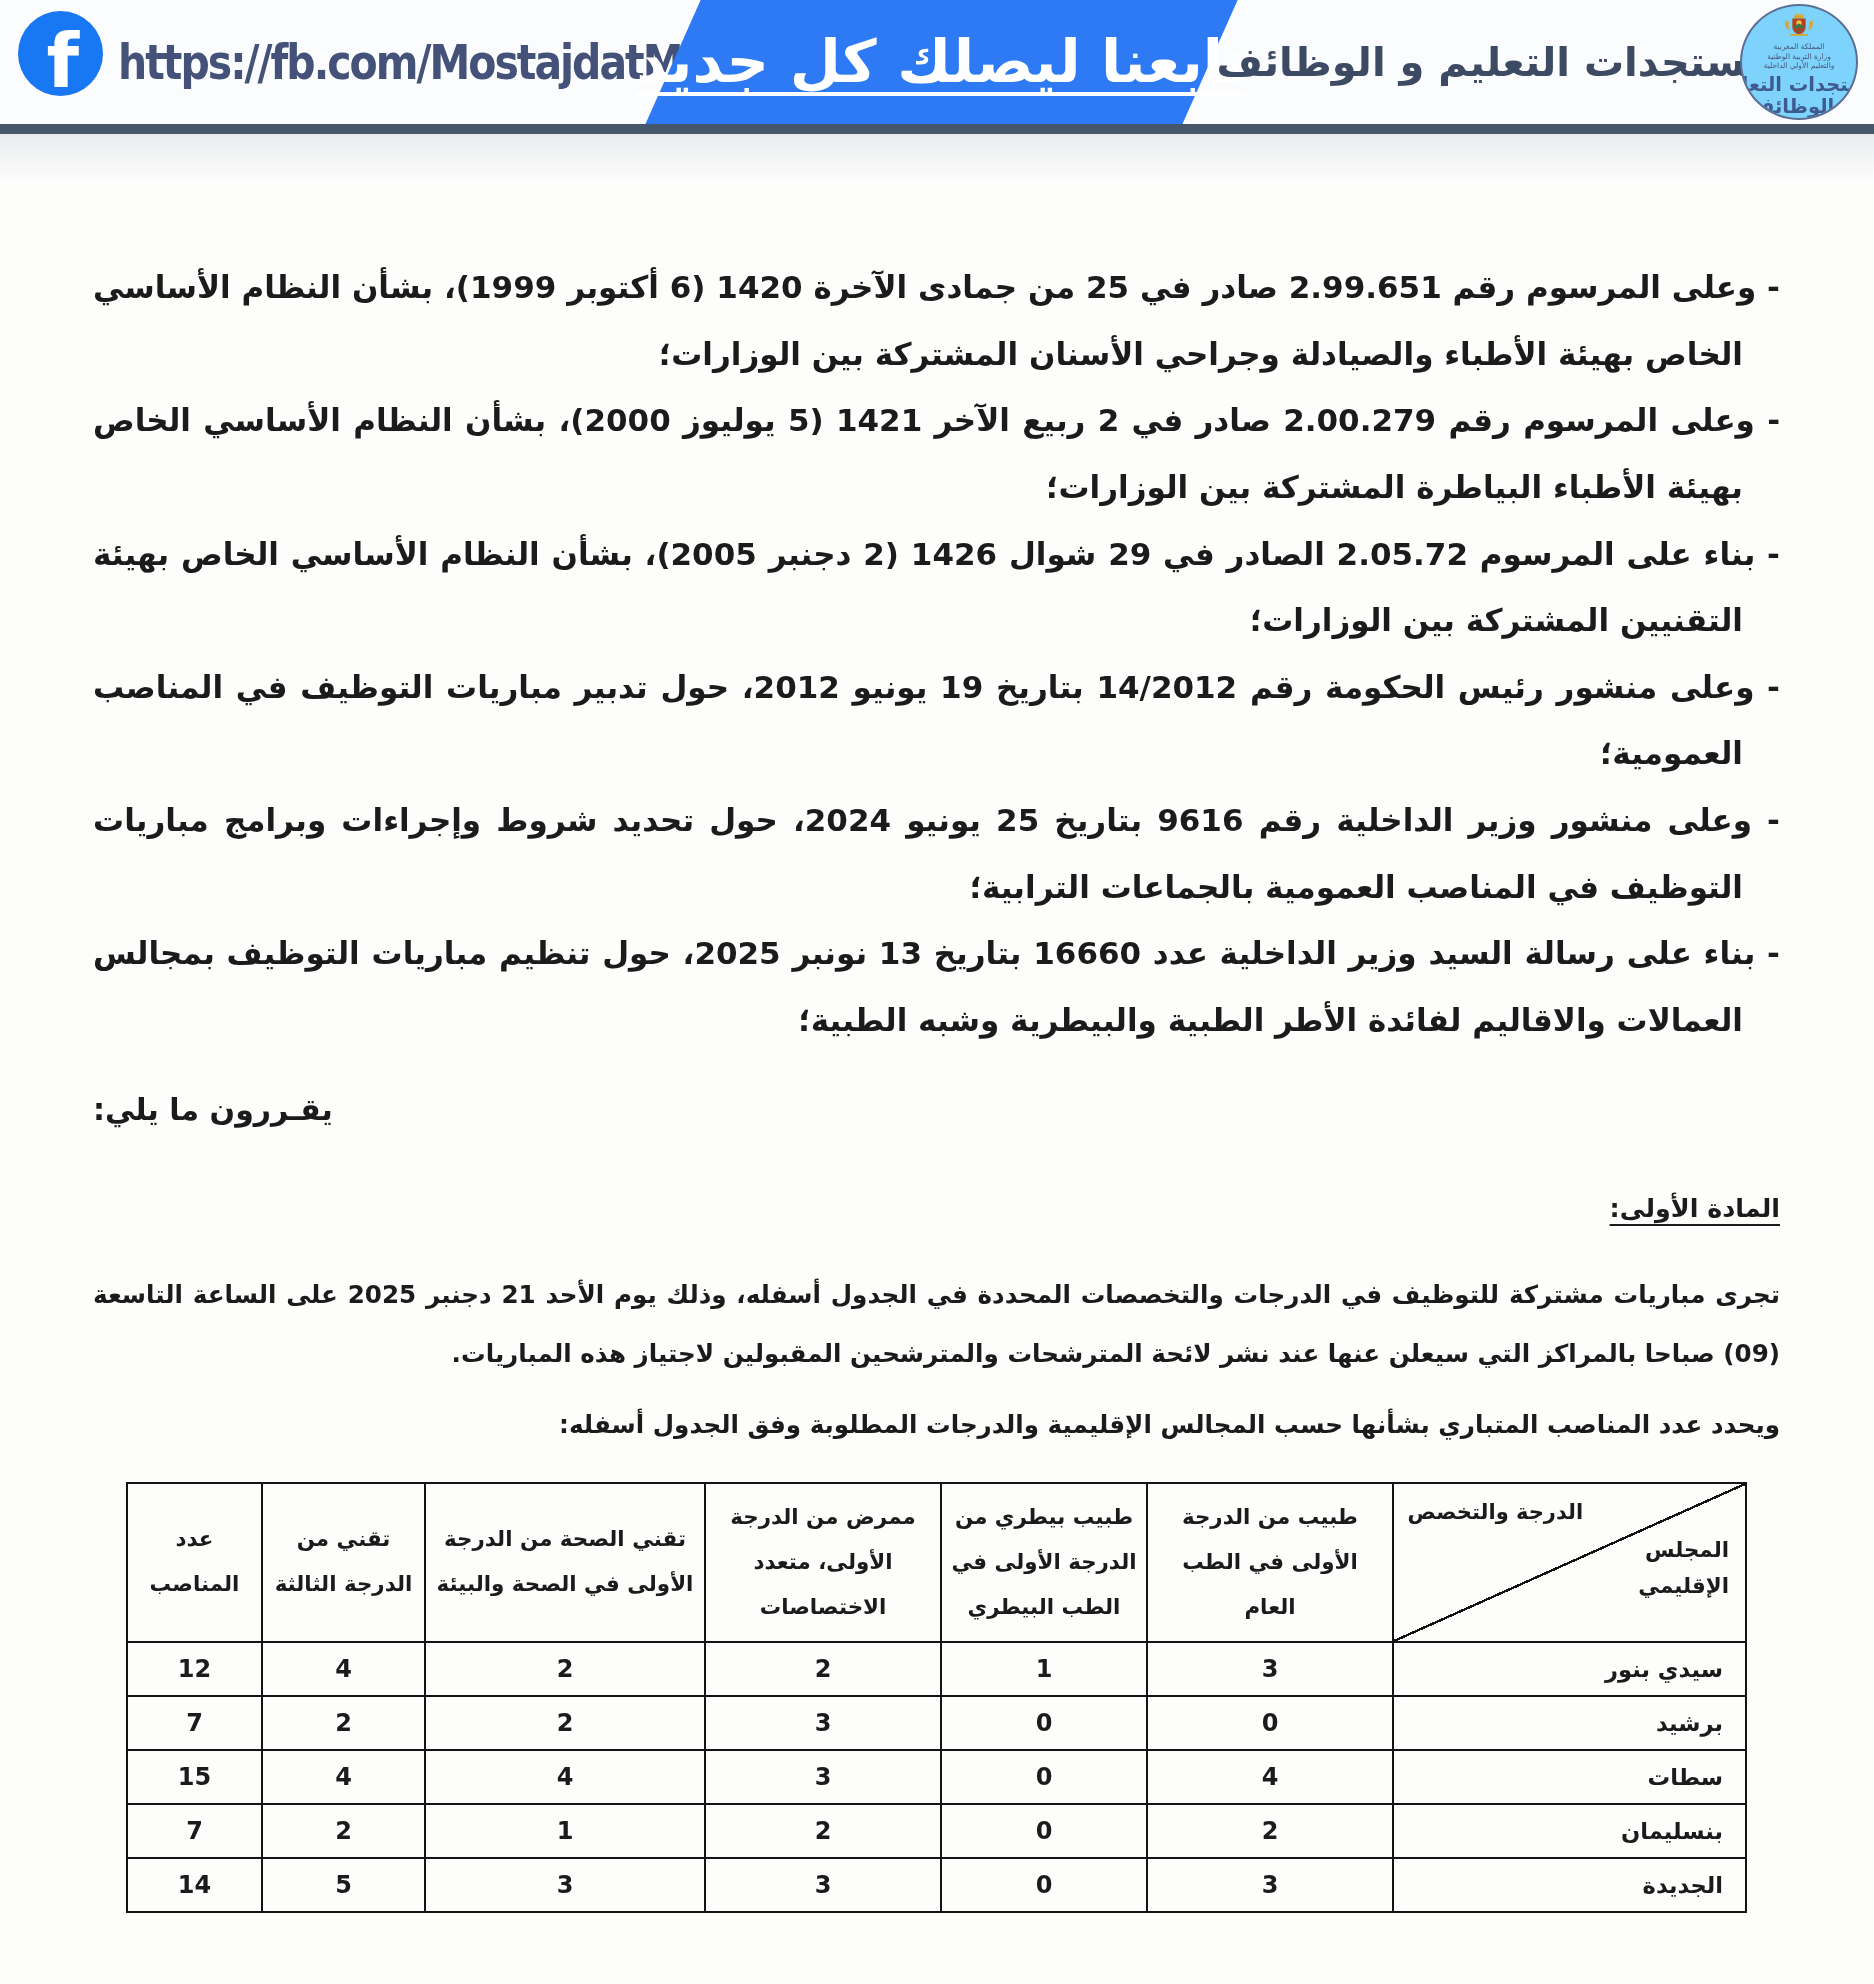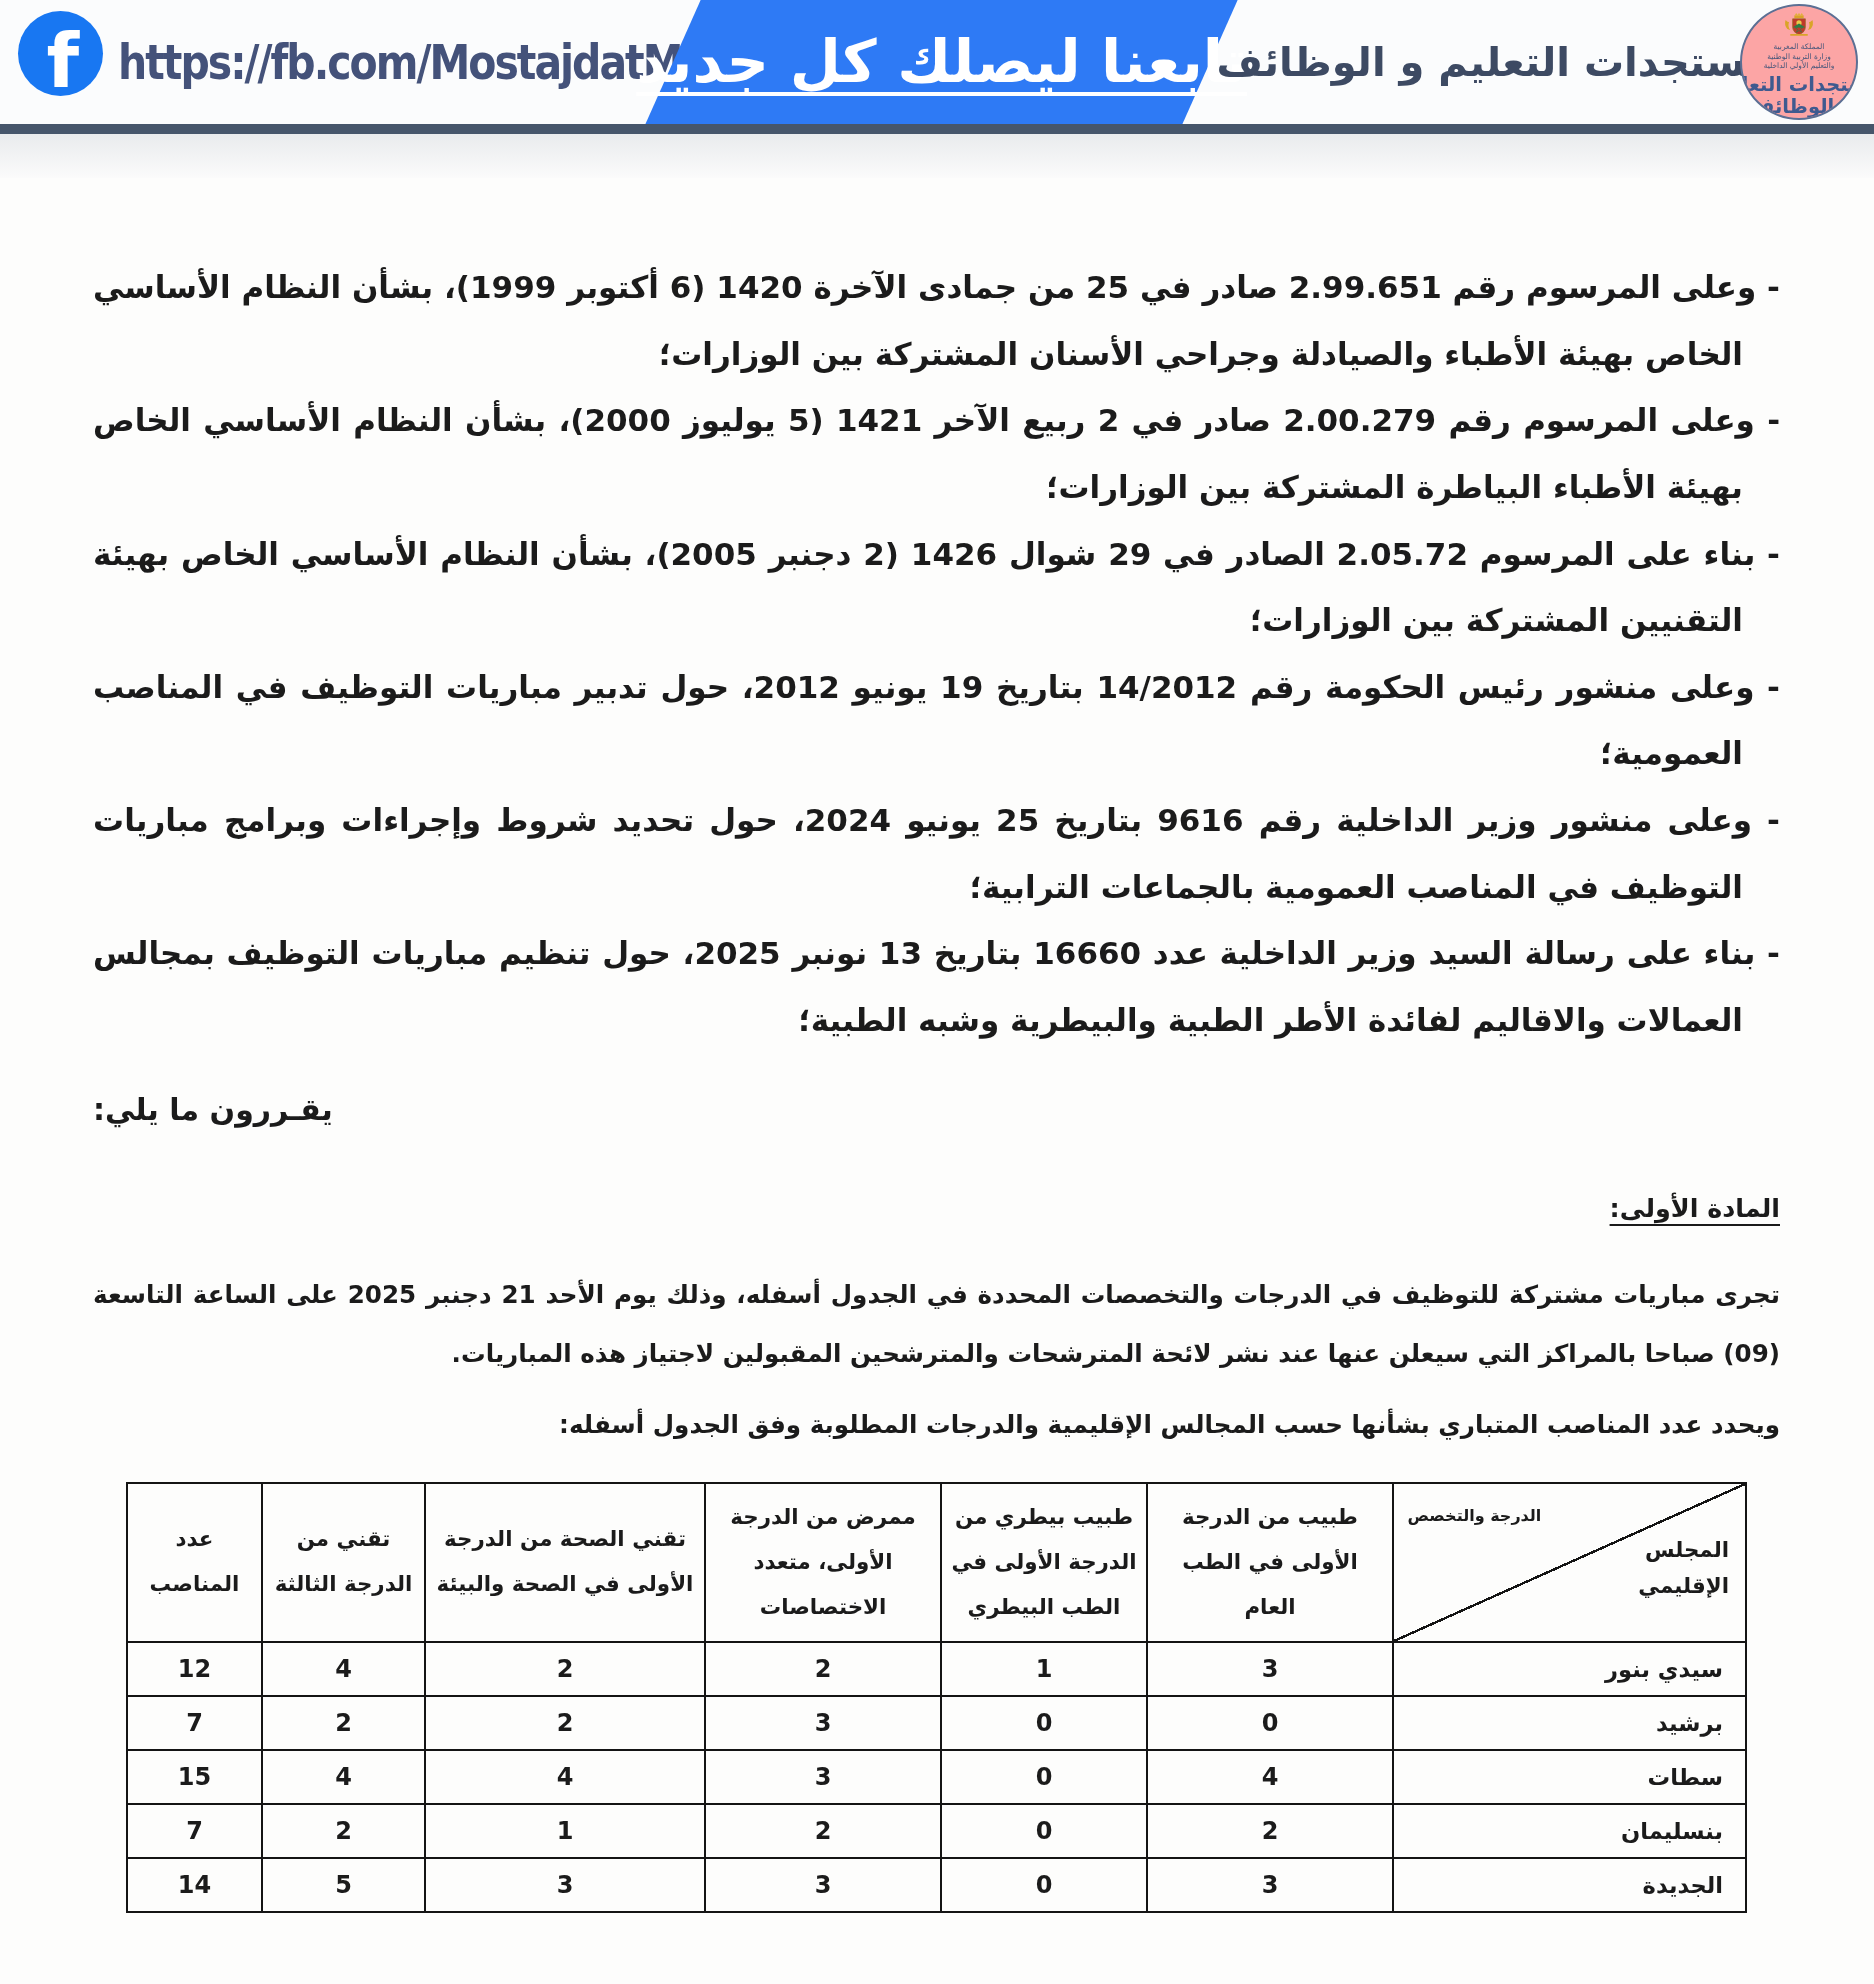--- a/index.html
+++ b/index.html
@@ -43,21 +43,21 @@
     color:#ffffff; font-weight:700; font-size:59px; white-space:nowrap;
     text-decoration:underline; text-decoration-thickness:3.6px; text-underline-offset:10.3px;
   }
   .page-name {
     position:absolute; left:1251px; top:0; width:488px; height:124px;
     display:flex; align-items:center; justify-content:center; direction:rtl;
     color:#3d4a63; font-weight:700; font-size:40px; white-space:nowrap;
   }
   .logo-circle {
     position:absolute; right:16px; top:4px; width:118px; height:116px;
-    background:#fca5a5; border:2px solid #5b6f94; border-radius:50%;
+    background:#7dd3fc; border:2px solid #5b6f94; border-radius:50%;
     display:flex; flex-direction:column; align-items:center; justify-content:flex-start;
     padding-top:7.1px; direction:rtl; overflow:hidden; z-index:2;
   }
   .logo-emblem { width:48px; height:38px; }
   .logo-small { color:#46567a; font-size:7.5px; line-height:1.25; text-align:center; white-space:nowrap; }
   .logo-title { color:#3f5a8f; font-weight:700; font-size:19.5px; line-height:1.12; text-align:center; white-space:nowrap; }
   .header-divider { position:absolute; top:124px; left:0; width:100%; height:10.3px; background:#46566b; }
   .header-band { position:absolute; top:134px; left:0; width:100%; height:44px;
     background:linear-gradient(#e9ebed, #fbfbfb); }
   
@@ -92,21 +92,21 @@
   th.head-cell {
     height:159px; font-size:21.4px; font-weight:800; text-align:center;
     vertical-align:middle; padding:4px 5.6px; line-height:2.1;
   }
   td.num-cell { height:54px; font-size:24px; font-weight:800; text-align:center; vertical-align:middle; }
   td.council-cell { font-size:22.6px; font-weight:800; text-align:right; padding-right:22px; vertical-align:middle; }
   th.corner-cell {
     position:relative;
     background-image:linear-gradient(to bottom right, transparent calc(50% - 1.2px), #141414 calc(50% - 1.2px), #141414 calc(50% + 1.2px), transparent calc(50% + 1.2px));
   }
-  .corner-top { position:absolute; top:22px; left:13.5px; font-size:16px; font-weight:800; }
+  .corner-top { position:absolute; top:16px; left:13.5px; font-size:21px; font-weight:800; }
   .corner-bottom { position:absolute; bottom:36px; right:16px; font-size:21.4px; font-weight:700; width:103px; text-align:right; line-height:1.7; }
 </style>
 </head>
 <body>
 
 <div class="page">
   <div class="top-dashes"></div>
 
   <div class="header">
     <div class="fb-circle">

